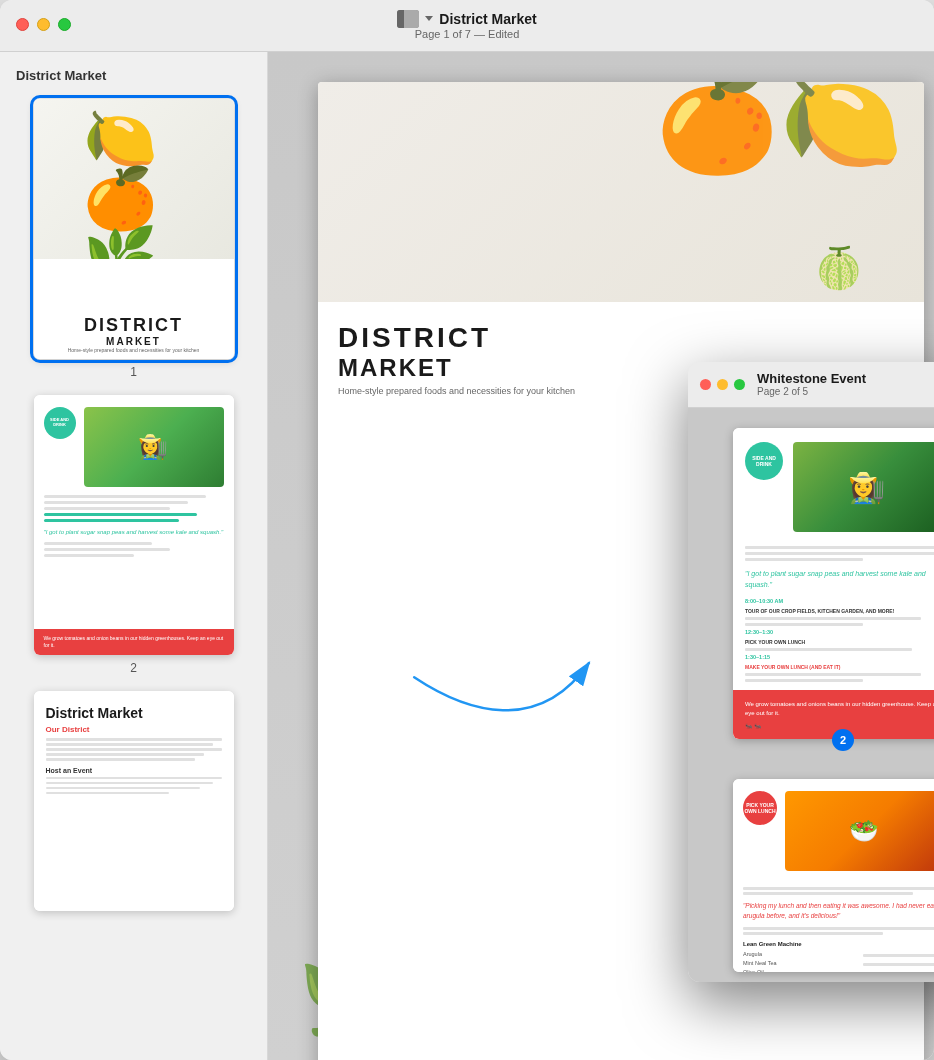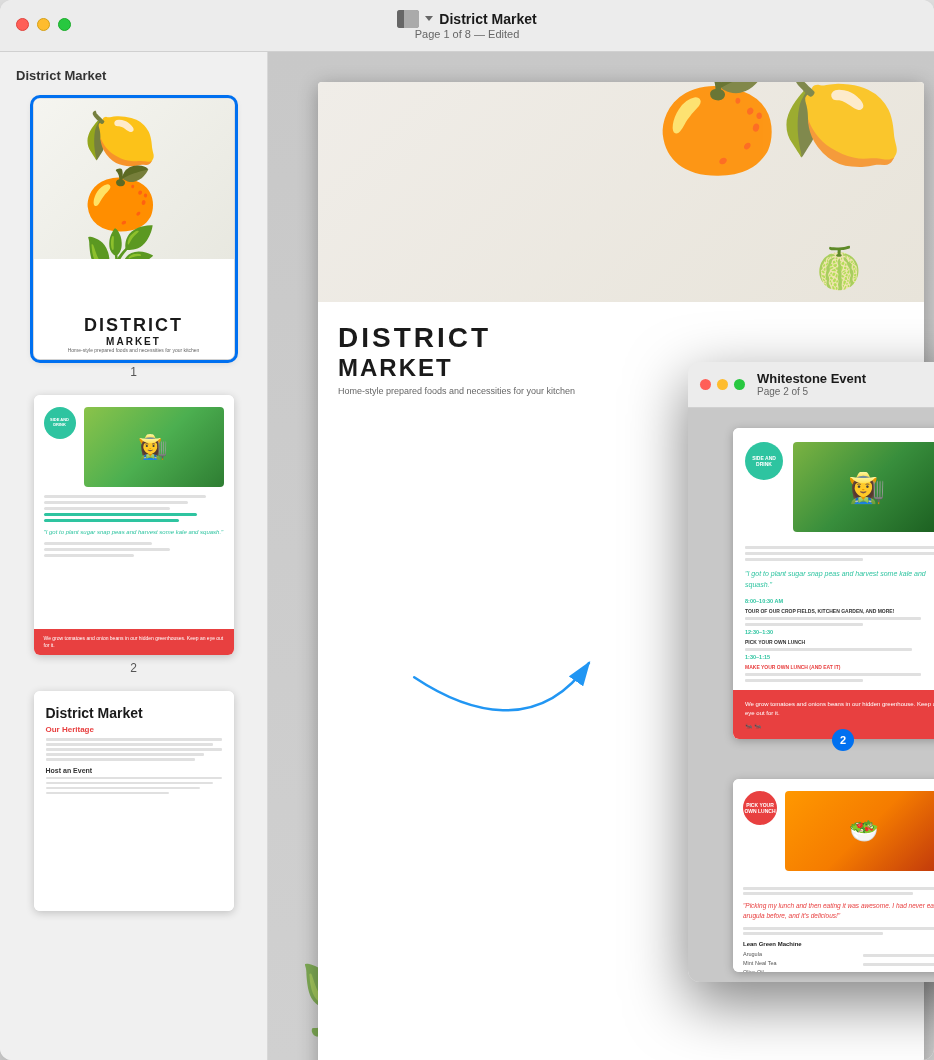--- a/index.html
+++ b/index.html
@@ -578,21 +578,21 @@
     </div>
     <div class="titlebar-center">
       <div class="title-top-row">
         <div class="panel-icon">
           <div class="panel-icon-left"></div>
           <div class="panel-icon-right"></div>
         </div>
         <div class="chevron-down"></div>
         <span class="doc-title">District Market</span>
       </div>
-      <span class="doc-subtitle">Page 1 of 8 — Edited</span>
+      <span class="doc-subtitle">Page 1 of 7 — Edited</span>
     </div>
   </div>
 
   <div class="sidebar">
     <div class="sidebar-title">District Market</div>
 
     <div class="page-thumb">
       <div class="thumb-frame selected">
         <div class="thumb1-inner">
           <div class="thumb1-top">
@@ -637,21 +637,21 @@
           </div>
         </div>
       </div>
       <span class="thumb-num">2</span>
     </div>
 
     <div class="page-thumb">
       <div class="thumb-frame">
         <div class="thumb3-inner">
           <div class="thumb3-title">District Market</div>
-          <div class="thumb3-subtitle">Our Heritage</div>
+          <div class="thumb3-subtitle">Our District</div>
           <div class="thumb3-text-line" style="width:100%;"></div>
           <div class="thumb3-text-line" style="width:95%;"></div>
           <div class="thumb3-text-line" style="width:100%;"></div>
           <div class="thumb3-text-line" style="width:90%;"></div>
           <div class="thumb3-text-line" style="width:85%;"></div>
           <div class="thumb3-section-head">Host an Event</div>
           <div class="thumb3-text-line" style="width:100%;"></div>
           <div class="thumb3-text-line" style="width:95%;"></div>
           <div class="thumb3-text-line" style="width:88%;"></div>
           <div class="thumb3-text-line" style="width:70%;"></div>

